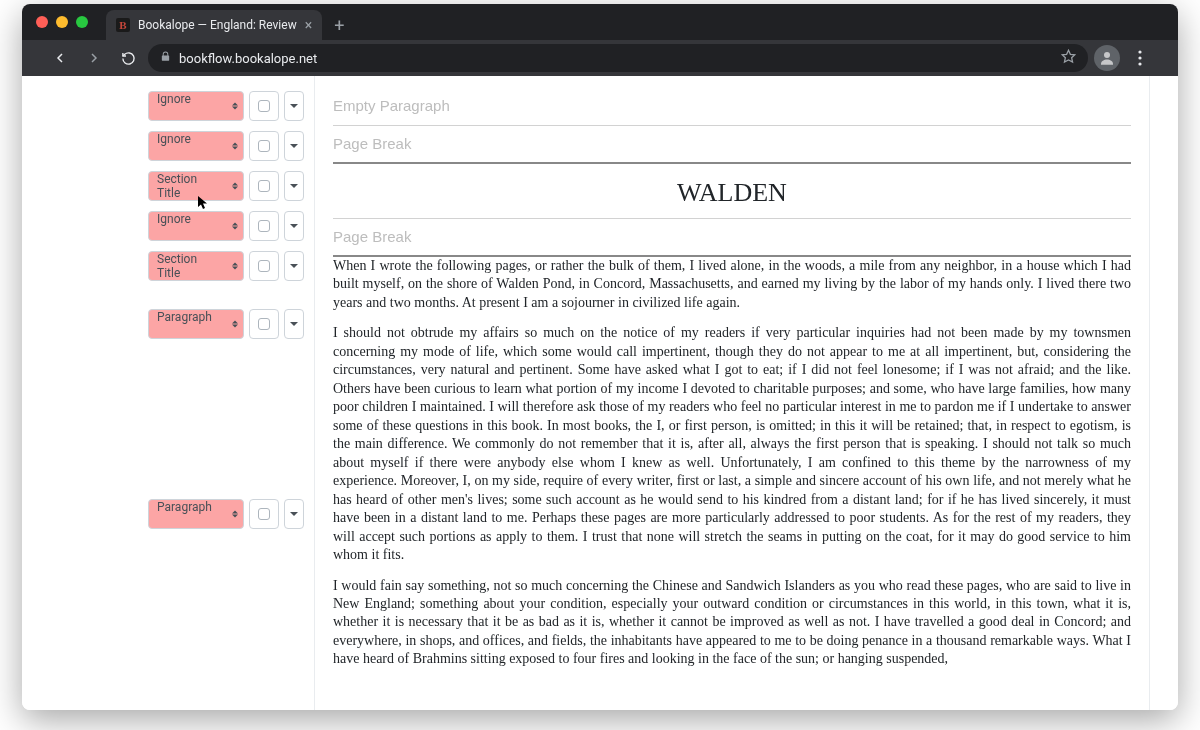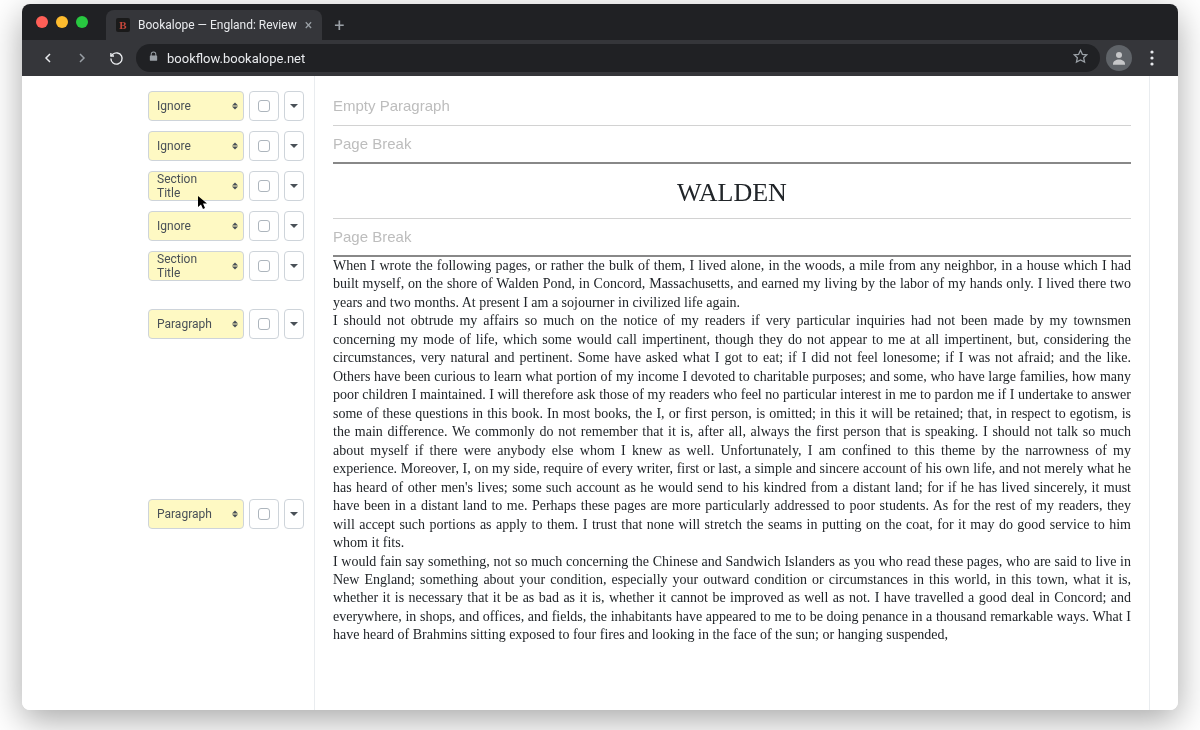--- a/index.html
+++ b/index.html
@@ -58,21 +58,21 @@
     font-weight: bold;
     font-size:11px;
   }
   .tab .title { flex: 1; white-space: nowrap; overflow: hidden; text-overflow: ellipsis; }
   .tab .close { font-size: 14px; color:#9aa0a6; cursor:pointer;}
   .new-tab { color:#9aa0a6; font-size: 18px; padding: 0 12px; height:30px; display:flex;align-items:center; cursor:pointer;}
   .toolbar {
     height: 36px;
     background: #35363a;
     display: flex; align-items: center;
-    padding: 0 12px;
+    padding: 0 24px;
     gap: 6px;
   }
   .nav-btn {
     width: 28px; height: 28px;
     display:flex;align-items:center;justify-content:center;
     color:#9aa0a6; border-radius:50%;
     cursor:pointer;
   }
   .nav-btn.active { color:#e8eaed; }
   .addr-bar {
@@ -107,25 +107,25 @@
   }
   .control-row.spacer { height: 10px; }
   .select-wrap {
     position: relative;
     width: 96px;
   }
   .select {
     width: 100%; height: 30px;
     border: 1px solid #ced4da;
     border-radius: 4px;
-    background:#fef9c3;
+    background:#fca5a5;
     padding: 0 22px 0 8px;
     font-size: 12px;
     color:#495057;
-    display:flex;align-items:center;
+    display:flex;
     cursor:pointer;
   }
   .select-caret {
     position:absolute; right:6px; top:50%; transform:translateY(-50%);
     display:flex;flex-direction:column;gap:1px;
   }
   .caret-up, .caret-down {
     width:0;height:0;border-left:3px solid transparent;border-right:3px solid transparent;
   }
   .caret-up { border-bottom:3px solid #495057; }
@@ -179,21 +179,21 @@
     text-align:center; font-size: 26px; padding: 14px 0 10px 0;
     border-bottom:1px solid #d2d2d2;
   }
   .chapter-title {
     text-align:center; font-size: 24px; padding: 14px 0 6px 0;
   }
   .para {
     font-size: 14px; line-height: 1.32;
     text-align: justify;
   }
-  .para + .para { margin-top: 0; }
+  .para + .para { margin-top: 12px; }
   .gap-huge { height: 142px; }
 </style>
 </head>
 <body>
 
 <div class="browser-frame">
 
   <div class="tab-strip">
     <div class="traffic-lights">
       <div class="traffic-light tl-red"></div>

